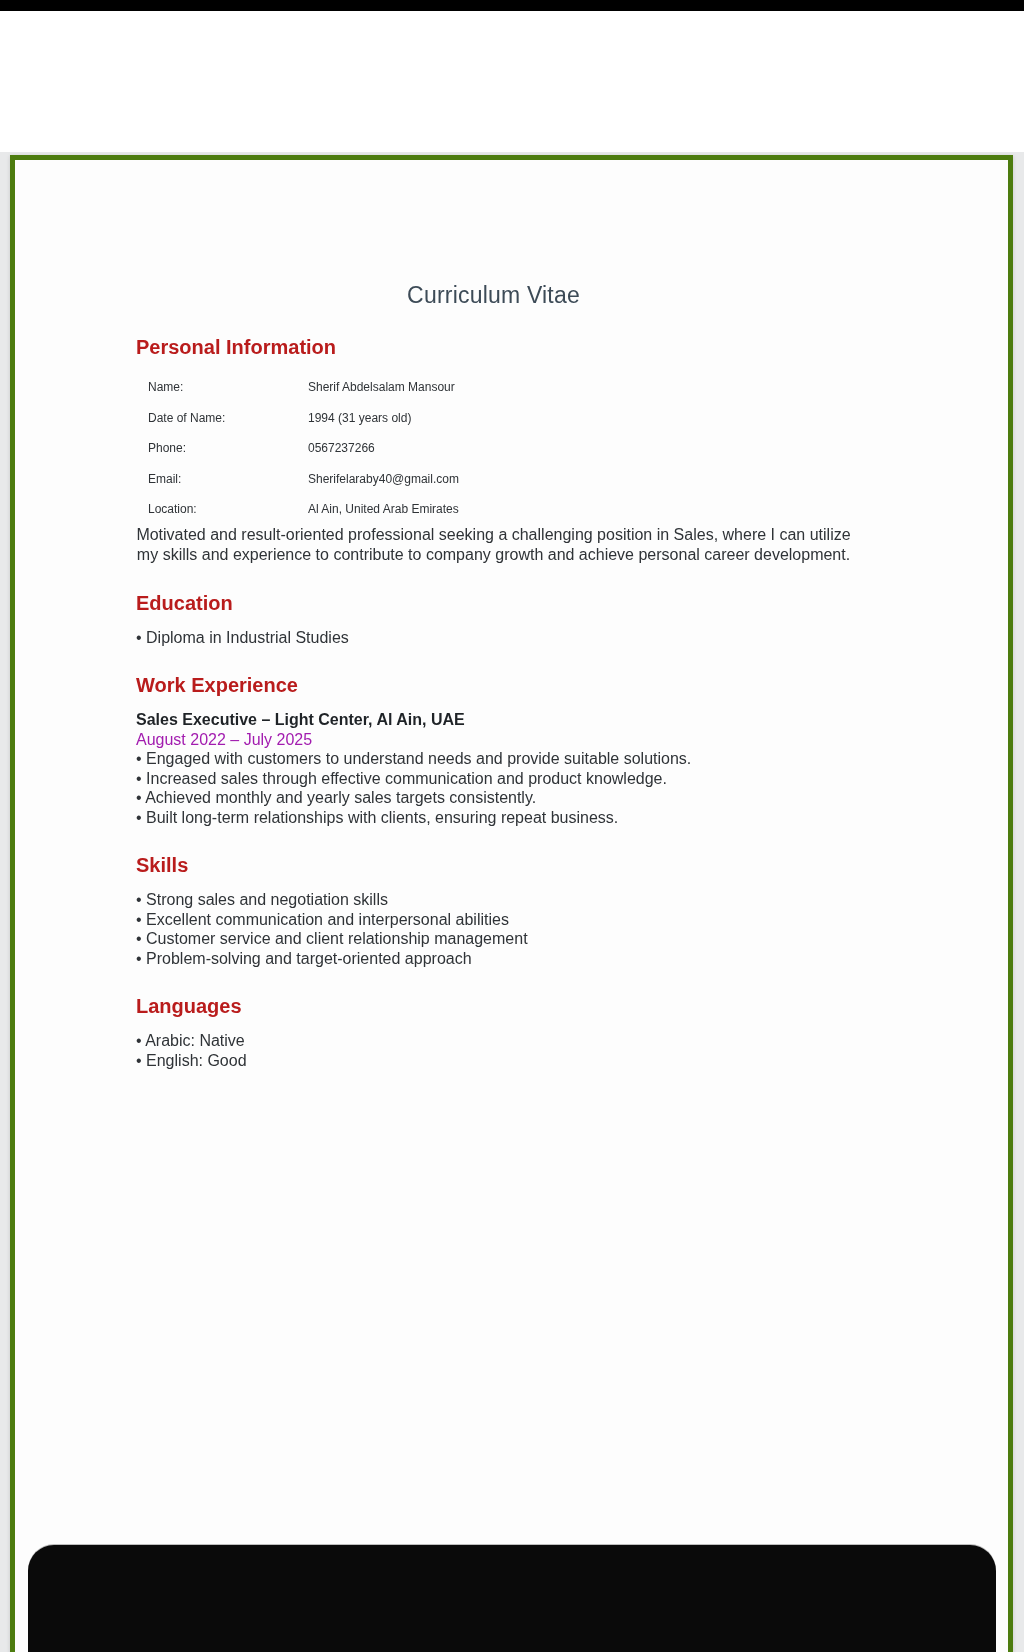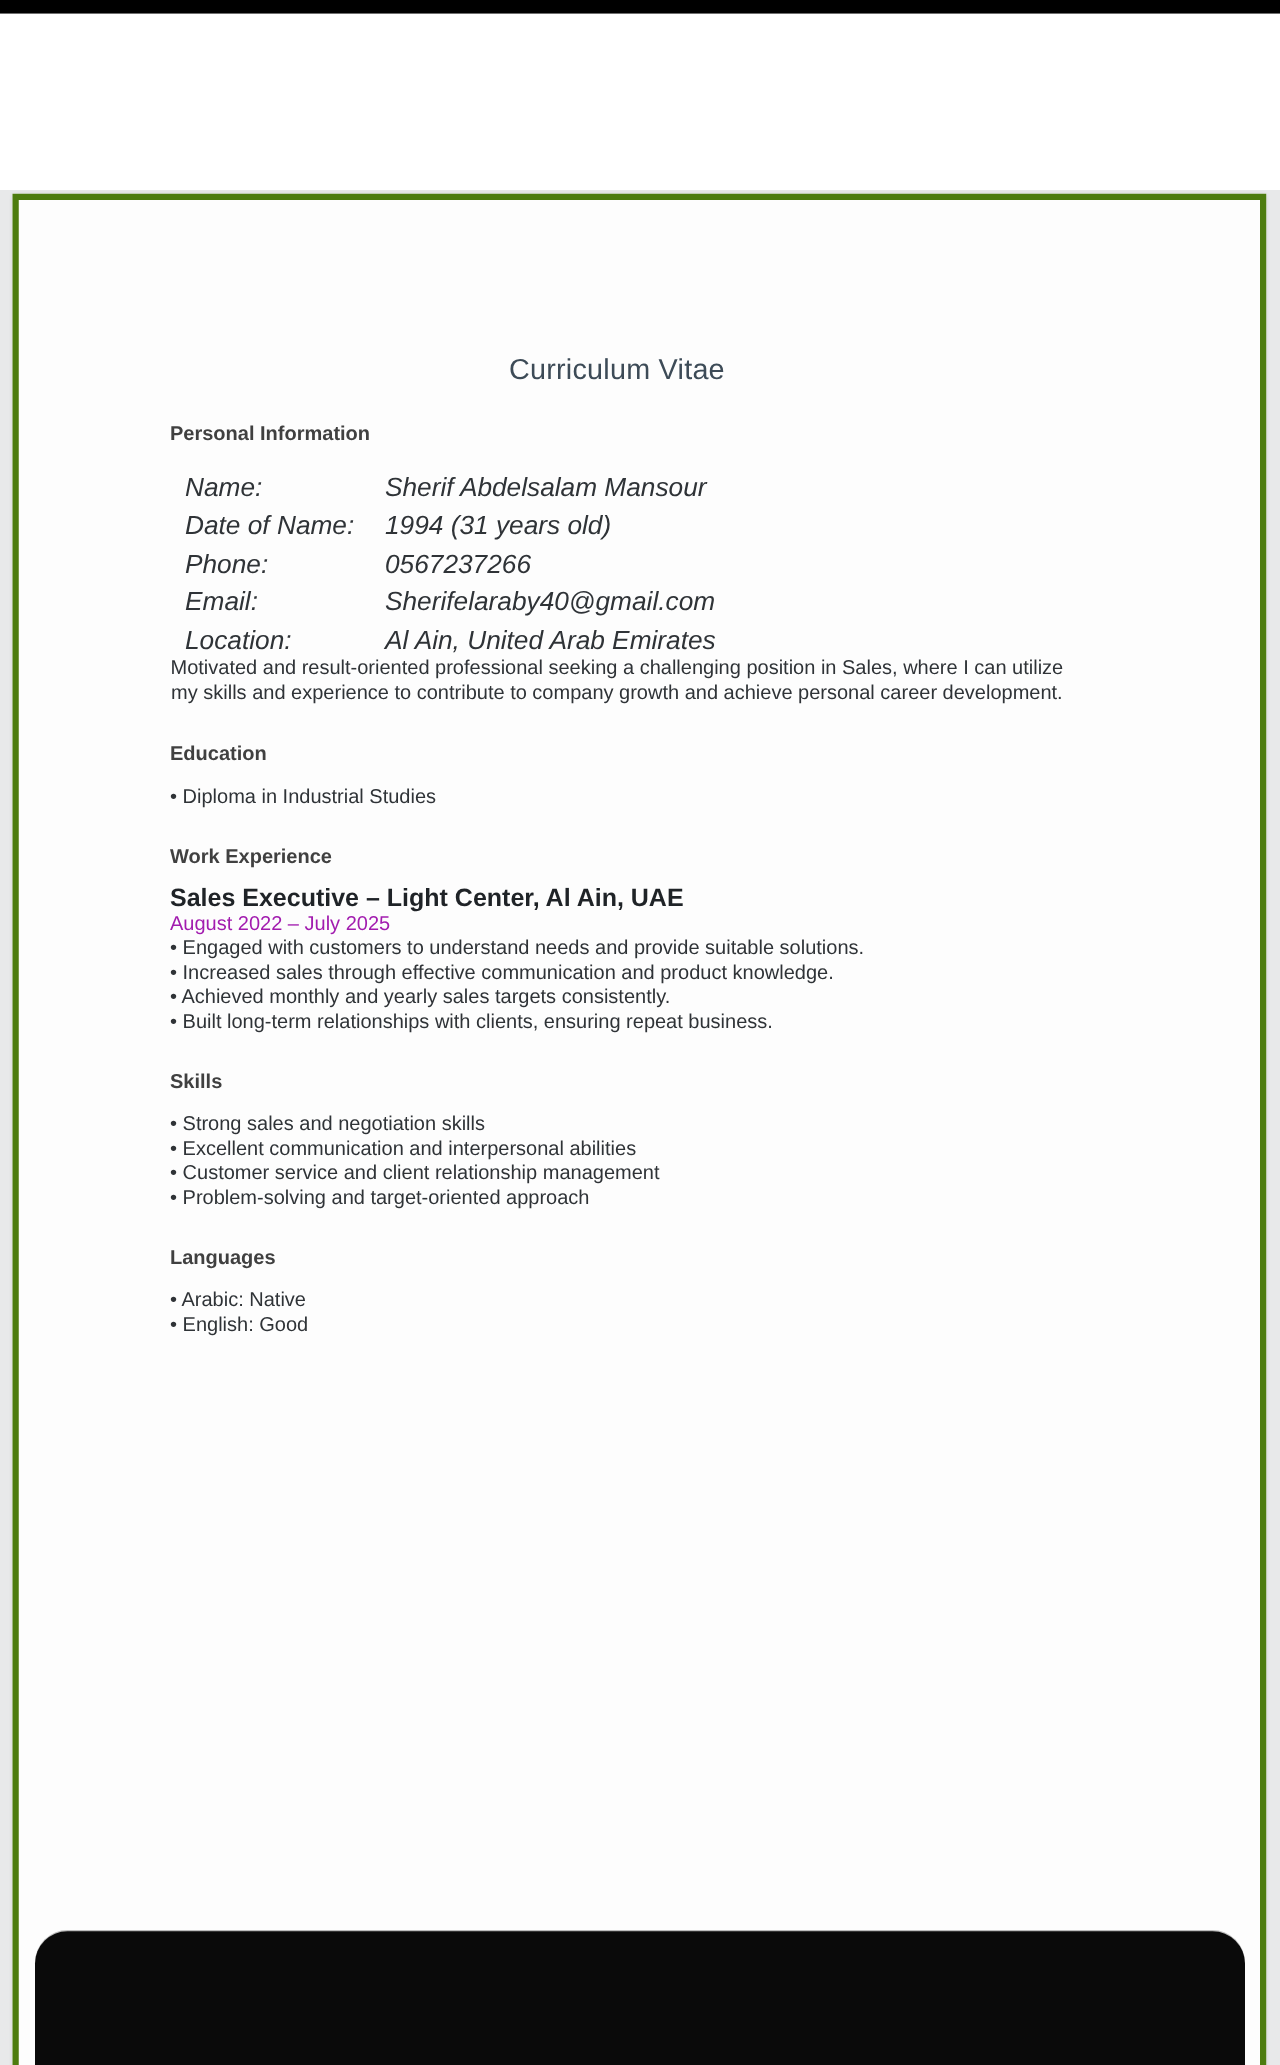--- a/index.html
+++ b/index.html
@@ -33,44 +33,44 @@
   .content { width:715px; }
   .doc-title {
     font-size:23px;
     font-weight:400;
     color:#3d4b57;
     text-align:center;
     line-height:27px;
     letter-spacing:0.2px;
   }
   .section-heading {
-    font-size:16px;
+    font-size:20px;
     font-weight:700;
-    color:#404040;
+    color:#b91c1c;
     margin:27px 0 13px 0;
     line-height:23px;
   }
   .info-table { margin-left:12px; }
-  .info-row { display:flex; height:30.5px; align-items:flex-end; font-size:21px;font-style:italic; }
+  .info-row { display:flex; height:30.5px; align-items:center; font-size:12px; }
   .info-label { width:160px; color:#2f3337; }
   .info-value { color:#2f3337; }
   .para {
     font-size:16px;
     line-height:20px;
     color:#2f3337;
     text-align:center;
   }
   .bullet-item {
     font-size:16px;
     line-height:19.5px;
     color:#2f3337;
   }
   .bullet-item::before { content:"• "; }
   .job-title {
-    font-size:20px;
+    font-size:16px;
     font-weight:700;
     color:#1f2327;
     line-height:19.5px;
   }
   .job-dates {
     font-size:16px;
     line-height:19.5px;
     color:#a21caf;
   }
   .bottom-bar {

